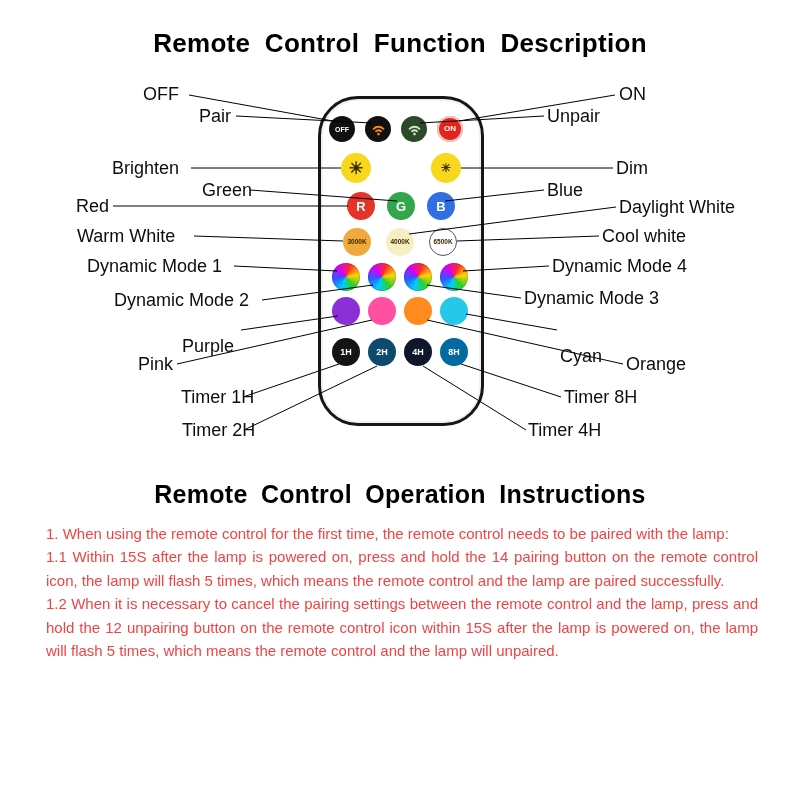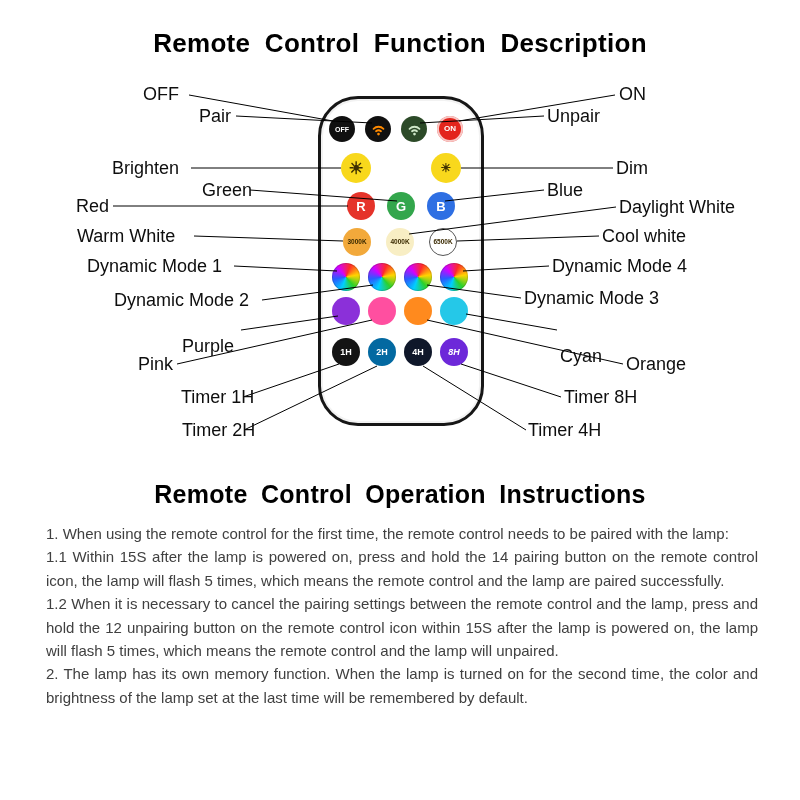--- a/index.html
+++ b/index.html
@@ -33,21 +33,21 @@
   .sun{color:#3d3000;}
   .sun-big{font-size:17px;}
   .sun-small{font-size:12px;}
 
   .callout-svg{position:absolute;left:0;top:0;pointer-events:none;}
   .callout-svg line{stroke:#000;stroke-width:1;}
 
   .lbl{position:absolute;font-size:18px;color:#0e0e0e;white-space:nowrap;}
 
   .instructions{position:absolute;left:46px;top:522px;width:712px;
-                font-size:15px;line-height:1.56;color:#404040;
+                font-size:15px;line-height:1.56;color:#ef4444;
                 text-align:justify;}
   .instructions p{margin:0;}
 </style>
 </head>
 <body>
 
 <div class="page">
 
   <h1 class="title title-1">Remote Control Function Description</h1>
 
@@ -95,23 +95,23 @@
     <div class="btn b28 btn-rainbow" style="left:368px;top:263px;"></div>
     <div class="btn b28 btn-rainbow" style="left:404px;top:263px;"></div>
     <div class="btn b28 btn-rainbow" style="left:440px;top:263px;"></div>
 
     <div class="btn b28" style="left: 332px; top: 297px; background: rgb(139, 48, 217);"></div>
     <div class="btn b28" style="left: 368px; top: 297px; background: rgb(255, 79, 160);"></div>
     <div class="btn b28" style="left: 404px; top: 297px; background: rgb(255, 138, 30);"></div>
     <div class="btn b28" style="left: 440px; top: 297px; background: rgb(37, 200, 232);"></div>
 
     <div class="btn b28 btn-timer" style="left: 332px; top: 338px; background: rgb(20, 20, 20);">1H</div>
-    <div class="btn b28 btn-timer" style="left: 368px; top: 338px; background: #0369a1;">2H</div>
+    <div class="btn b28 btn-timer" style="left: 368px; top: 338px; background: #0c4a6e;">2H</div>
     <div class="btn b28 btn-timer" style="left: 404px; top: 338px; background: #0f172a;">4H</div>
-    <div class="btn b28 btn-timer" style="left: 440px; top: 338px; background: #6d28d9; font-style: italic;">8H</div>
+    <div class="btn b28 btn-timer" style="left: 440px; top: 338px; background: #0369a1;">8H</div>
 
     <svg class="callout-svg" width="800" height="465">
       <line x1="189" y1="95" x2="333" y2="121"></line>
       <line x1="615" y1="95" x2="459" y2="121"></line>
       <line x1="236" y1="116" x2="372" y2="123"></line>
       <line x1="544" y1="116" x2="420" y2="123"></line>
       <line x1="191" y1="168" x2="341" y2="168"></line>
       <line x1="613" y1="168" x2="461" y2="168"></line>
       <line x1="250" y1="190" x2="397" y2="201"></line>
       <line x1="544" y1="190" x2="445" y2="201"></line>
@@ -158,16 +158,15 @@
     <span class="lbl" style="left:182px;top:420px;">Timer 2H</span>
     <span class="lbl" style="left:528px;top:420px;">Timer 4H</span>
   </div>
 
   <h2 class="title title-2">Remote Control Operation Instructions</h2>
 
   <div class="instructions">
     <p>1. When using the remote control for the first time, the remote control needs to be paired with the lamp:</p>
     <p>1.1 Within 15S after the lamp is powered on, press and hold the 14 pairing button on the remote control icon, the lamp will flash 5 times, which means the remote control and the lamp are paired successfully.</p>
     <p>1.2 When it is necessary to cancel the pairing settings between the remote control and the lamp, press and hold the 12 unpairing button on the remote control icon within 15S after the lamp is powered on, the lamp will flash 5 times, which means the remote control and the lamp will unpaired.</p>
-    <p>2. The lamp has its own memory function. When the lamp is turned on for the second time, the color and brightness of the lamp set at the last time will be remembered by default.</p>
   </div>
 
 </div>
 
 </body></html>

